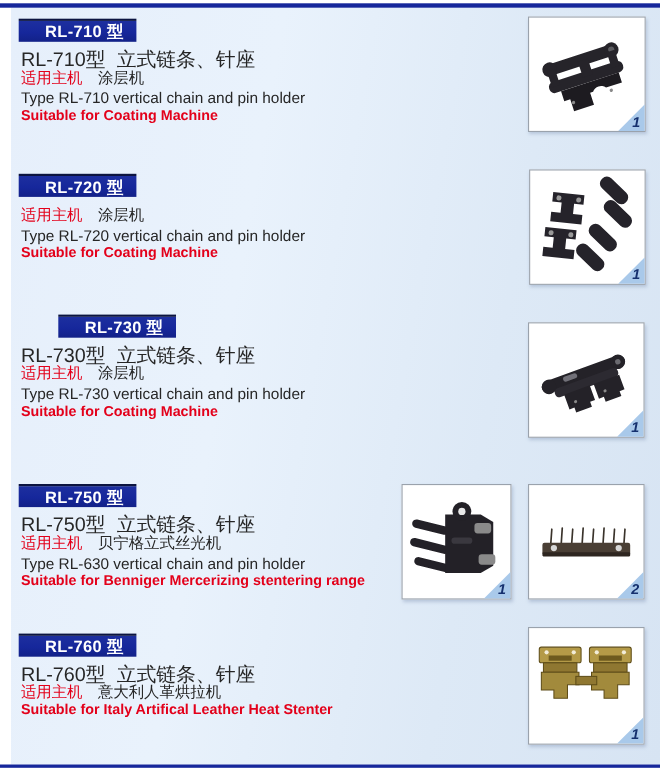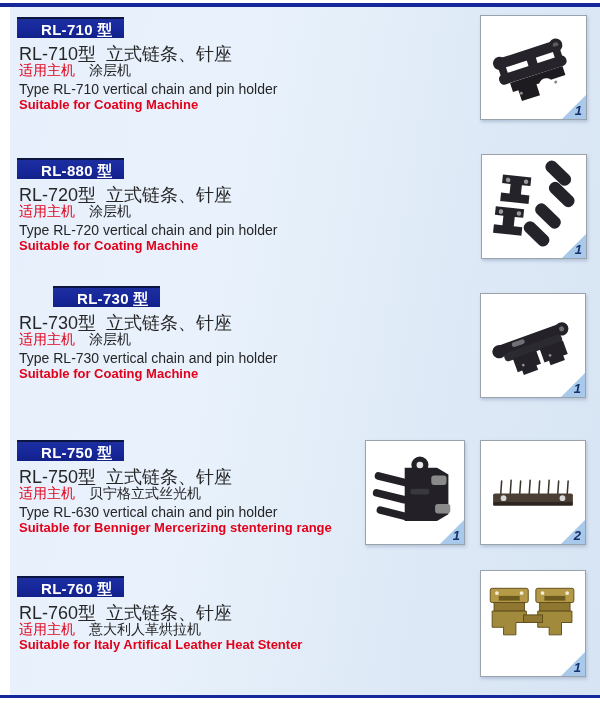--- a/index.html
+++ b/index.html
@@ -85,24 +85,23 @@
           <circle cx="68" cy="72" r="1.6" fill="#8a8a8a"></circle>
         </g>
       </svg>
       <span class="corner"></span>
       <span class="photo-num">1</span>
     </figure>
   </section>
 
   <section class="sec" style="top:154px;height:130px;">
     <div class="hdr" style="top:4px;">
-      <span>RL-880 型</span>
+      <span>RL-720 型</span>
     </div>
     <div class="txt" style="top:33px;">
-      <div class="cn-line">RL-720型  立式链条、针座</div>
       <div class="host-line">
         <span class="red-cn">适用主机</span><span class="cn-val">涂层机</span>
       </div>
       <div class="en-line">Type RL-720 vertical chain and pin holder</div>
       <div class="red-en">Suitable for Coating Machine</div>
     </div>
     <figure class="imgbox" style="left:481px;top:0;">
       <svg viewBox="0 0 100 100">
         <g fill="#25232a" transform="rotate(6 50 50)">
           <rect x="56" y="6" width="32" height="13" rx="6" transform="rotate(38 72 12)"></rect>

